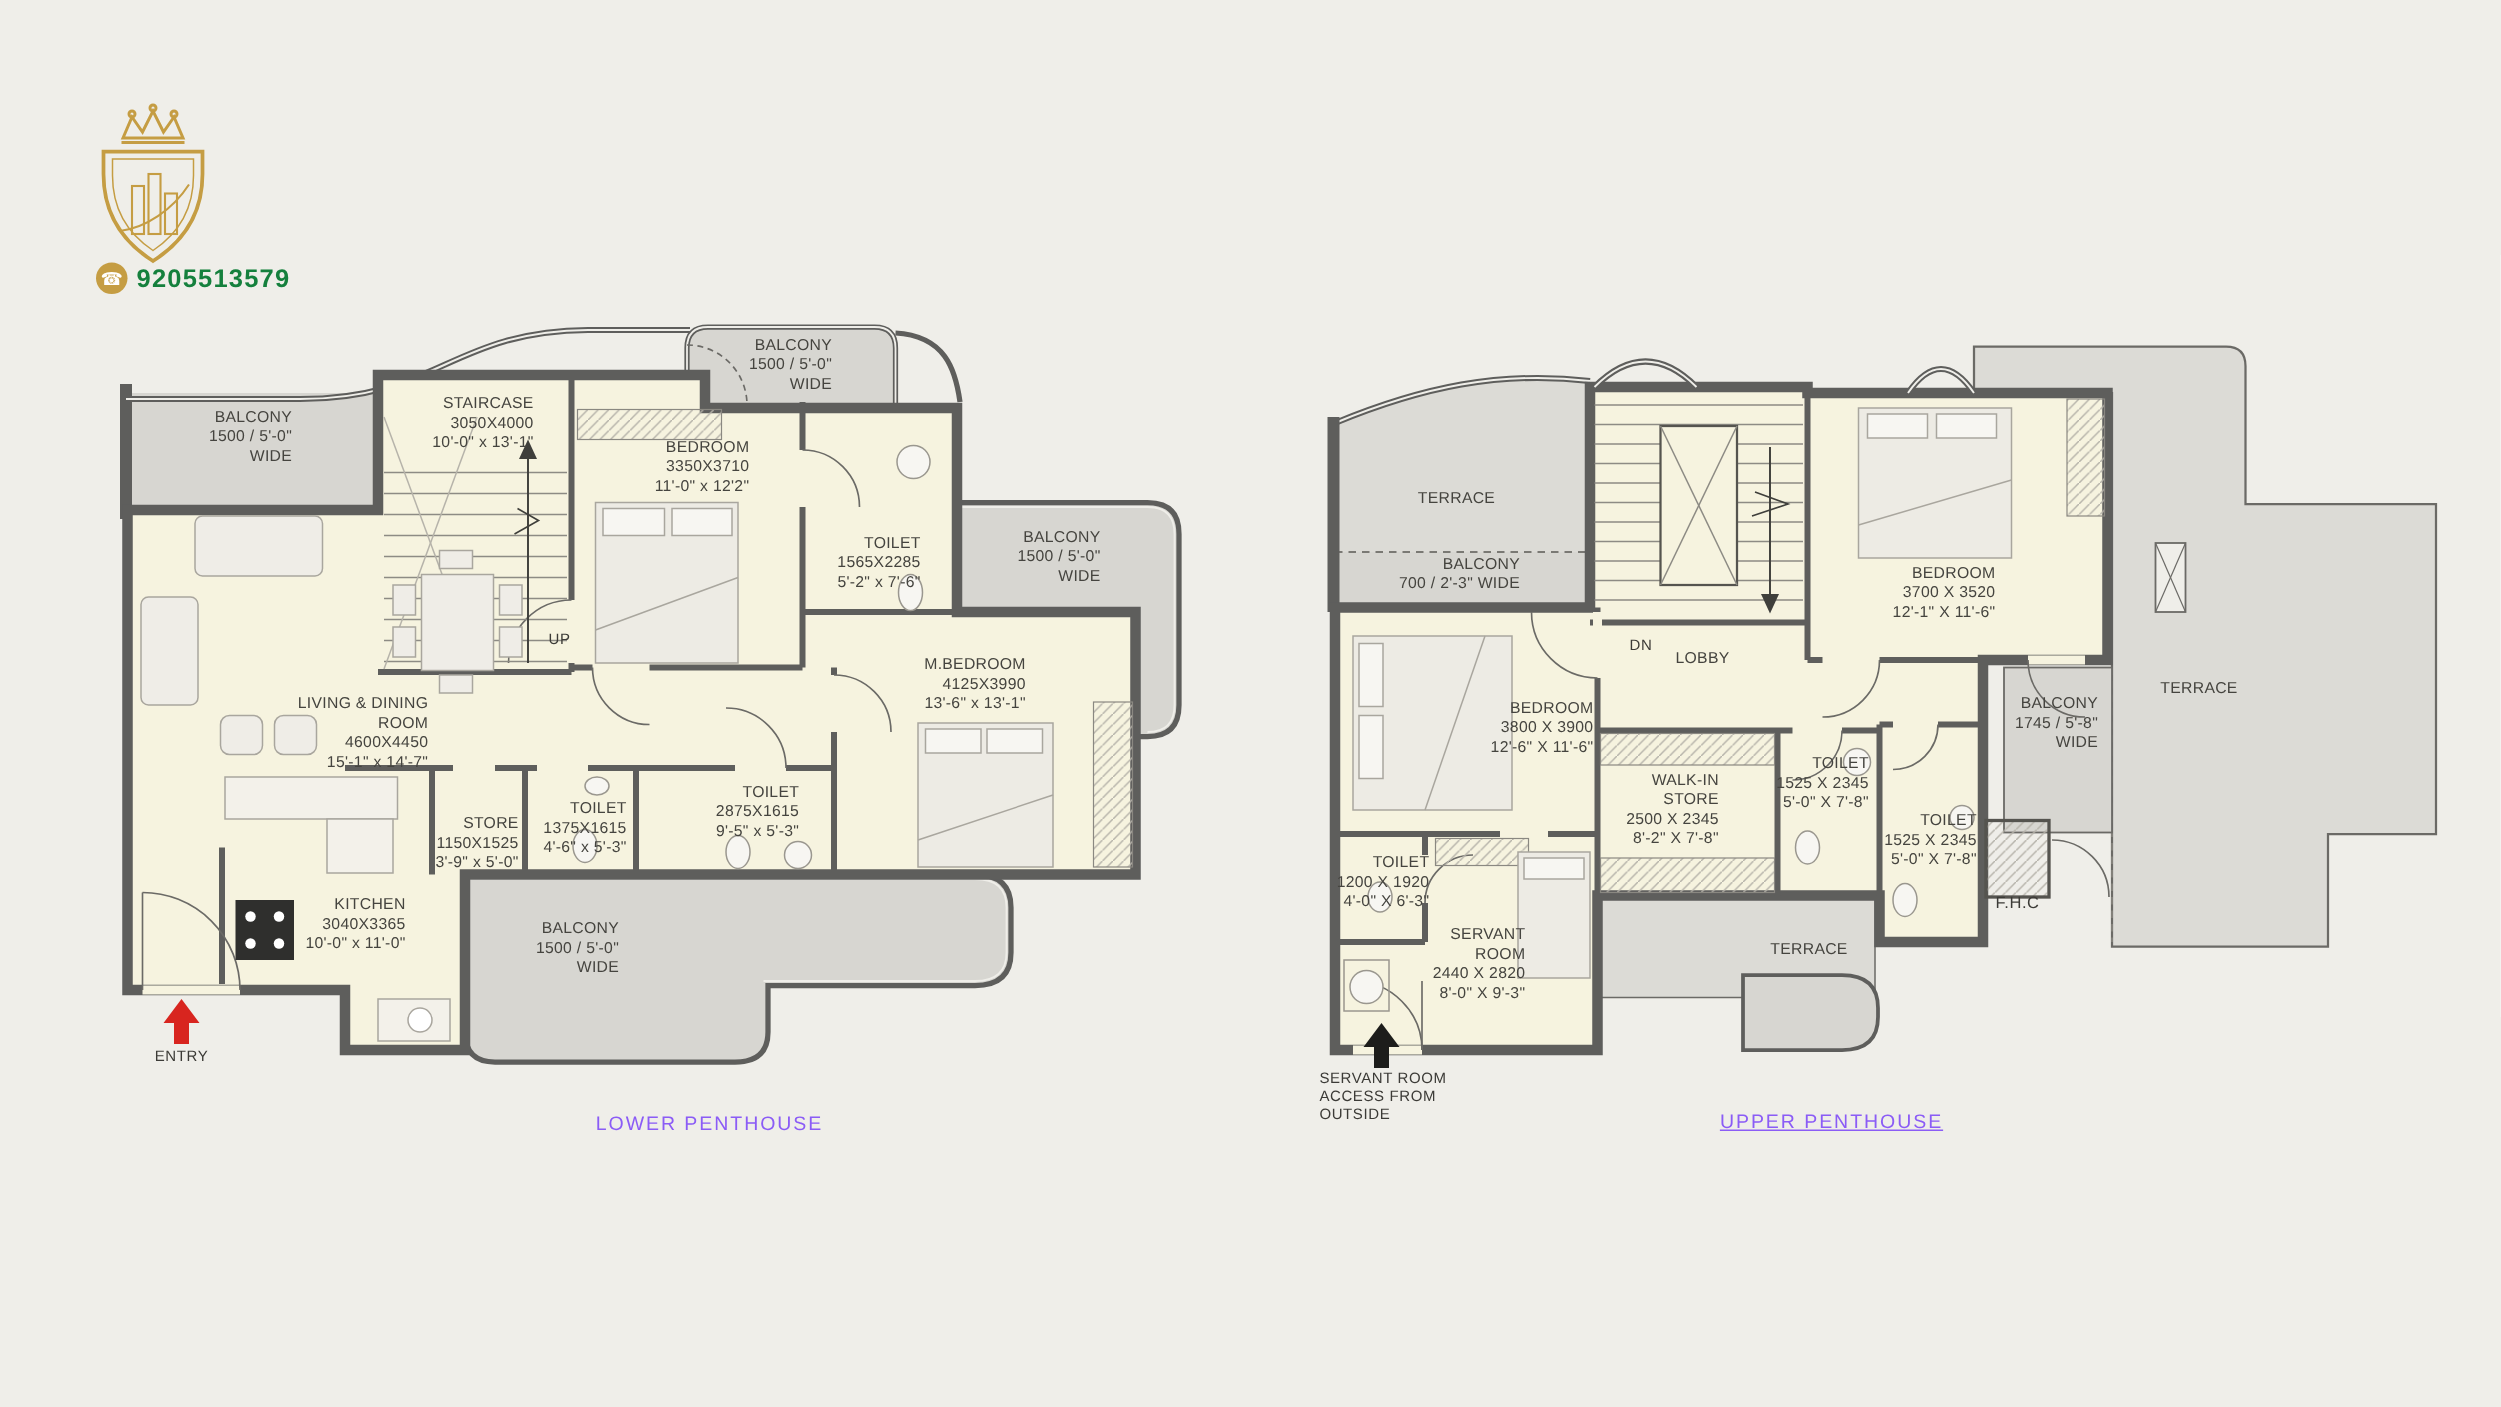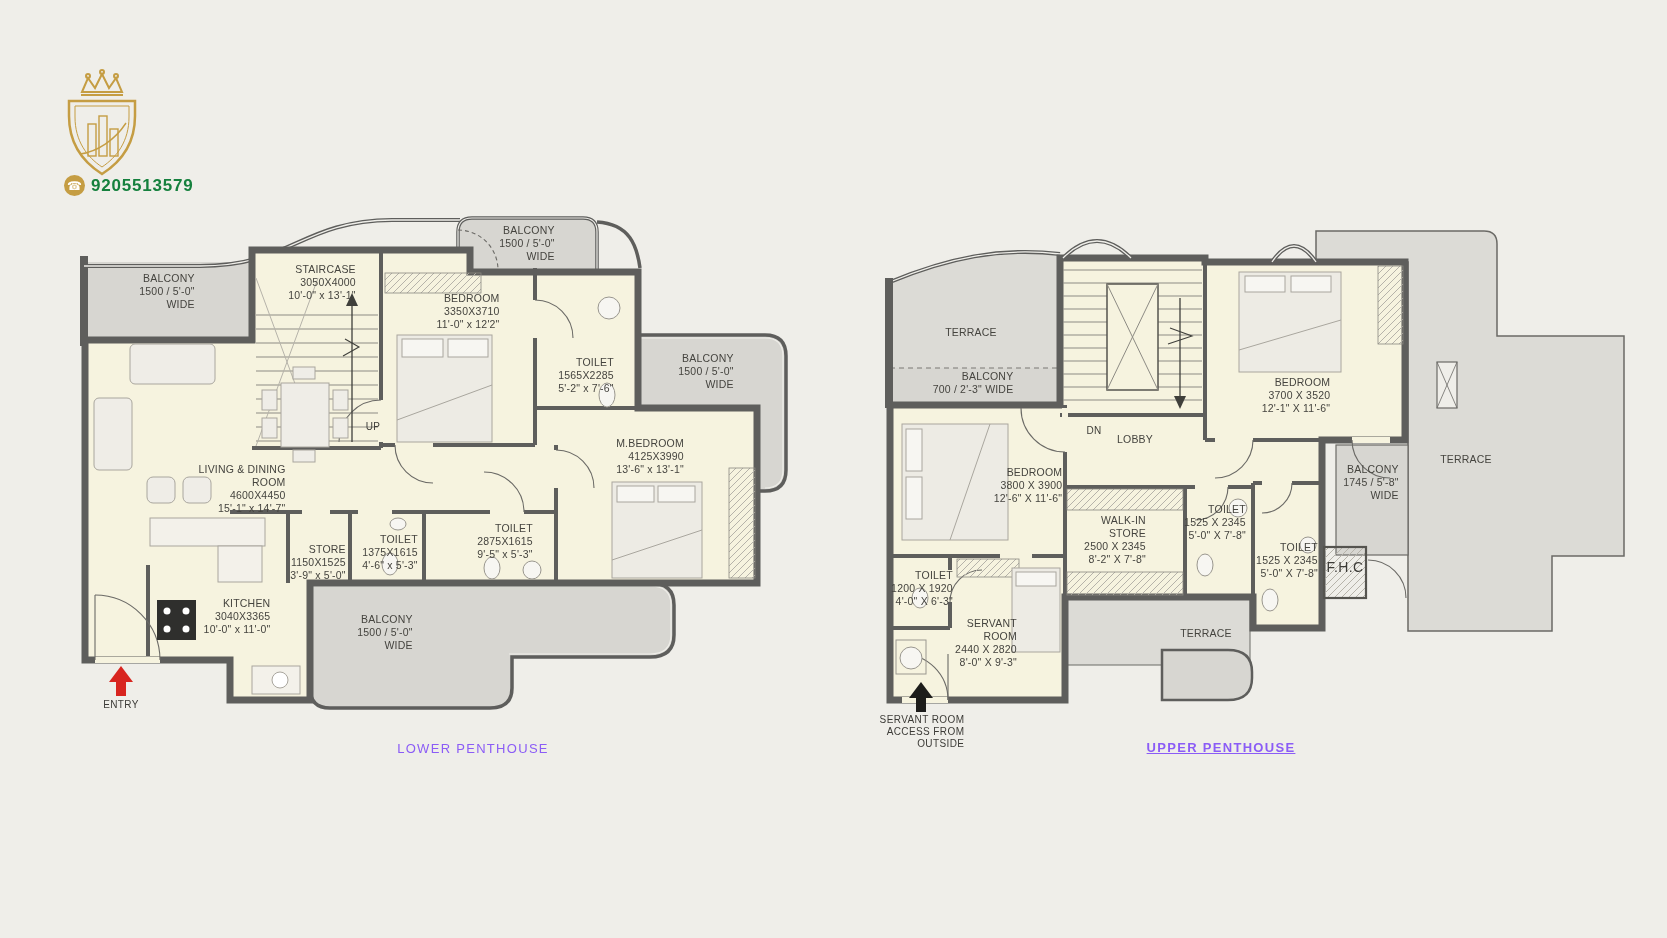--- a/index.html
+++ b/index.html
@@ -2,25 +2,25 @@
 <html><head>
 <meta charset="utf-8">
 <style>
   html,body{margin:0;padding:0;}
   .stage{position:relative;width:1667px;height:938px;background:#efeee9;overflow:hidden;
          font-family:"Liberation Sans", sans-serif;}
   svg.plan{position:absolute;left:0;top:0;}
   .rl{position:absolute;transform:translateX(-50%);text-align:right;
       font:10.5px/13px "Liberation Sans", sans-serif;color:#45443f;letter-spacing:.2px;white-space:nowrap;}
   .ann{position:absolute;transform:translateX(-50%);font:10px/12px "Liberation Sans", sans-serif;
-       color:#3c3b37;letter-spacing:.4px;white-space:nowrap;text-align:right;}
-  .small{font-size:14px;}
+       color:#3c3b37;letter-spacing:.4px;white-space:nowrap;text-align:left;}
+  .small{font-size:11px;margin-top:35px;}
   .title{position:absolute;transform:translateX(-50%);font:13px/16px "Liberation Sans", sans-serif;
          color:#8b5cf6;letter-spacing:1.3px;white-space:nowrap;}
-  .title.u{text-decoration:underline;font-weight:bold;}
+  .title.u{text-decoration:underline;}
   .phone{position:absolute;left:64px;top:175px;display:flex;align-items:center;gap:6px;}
   .picon{display:inline-flex;width:21px;height:21px;border-radius:50%;background:#c59d43;
          color:#fff;font-size:12px;align-items:center;justify-content:center;}
   .pnum{color:#15803d;font:600 17px/20px "Liberation Sans", sans-serif;letter-spacing:.8px;}
   .logo{position:absolute;left:55px;top:68px;}
 </style>
 </head>
 <body>
 
 <div class="stage">

